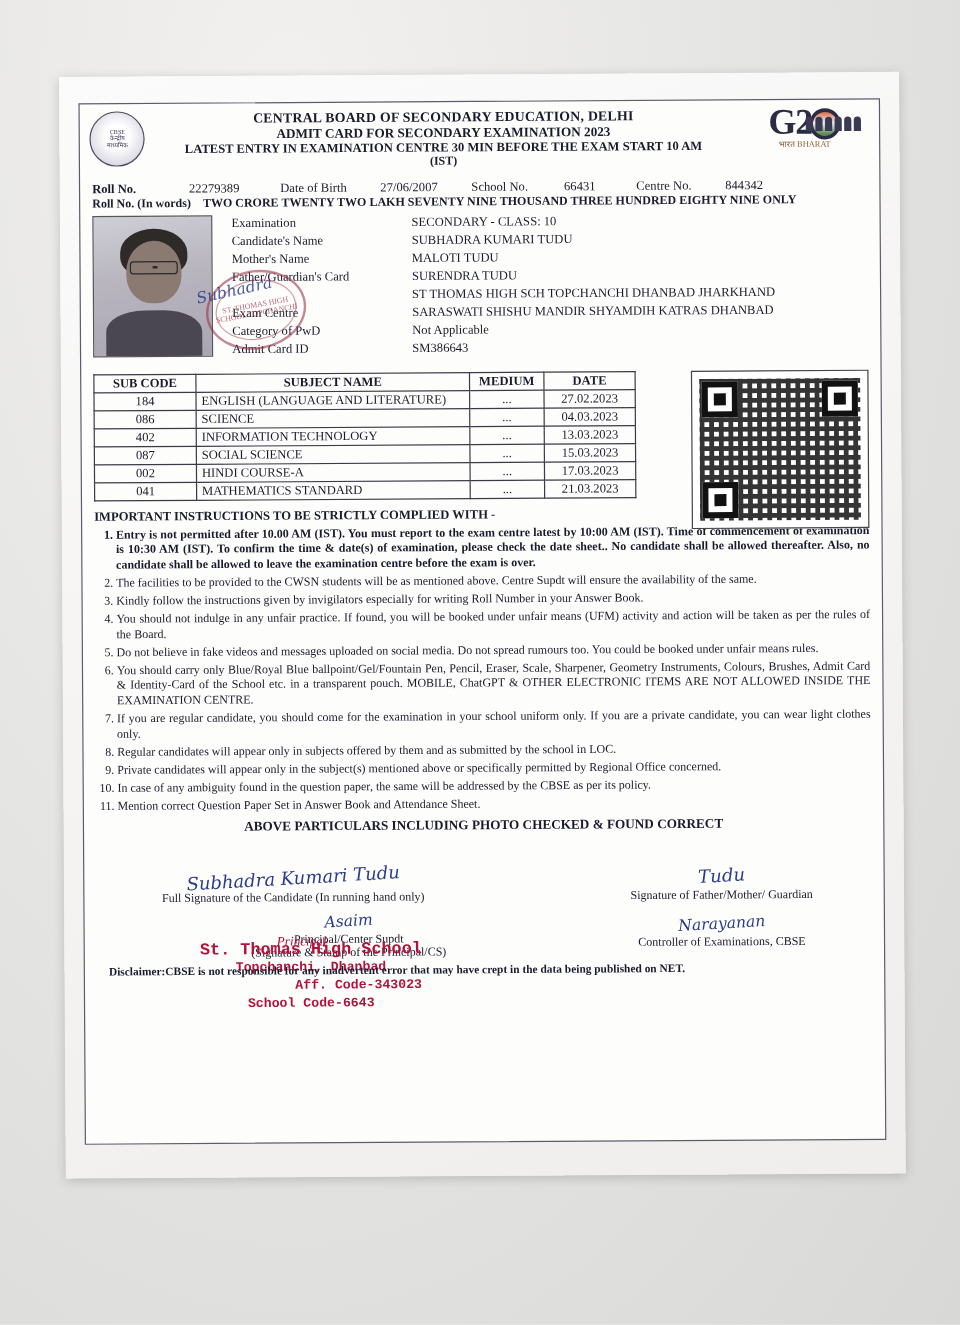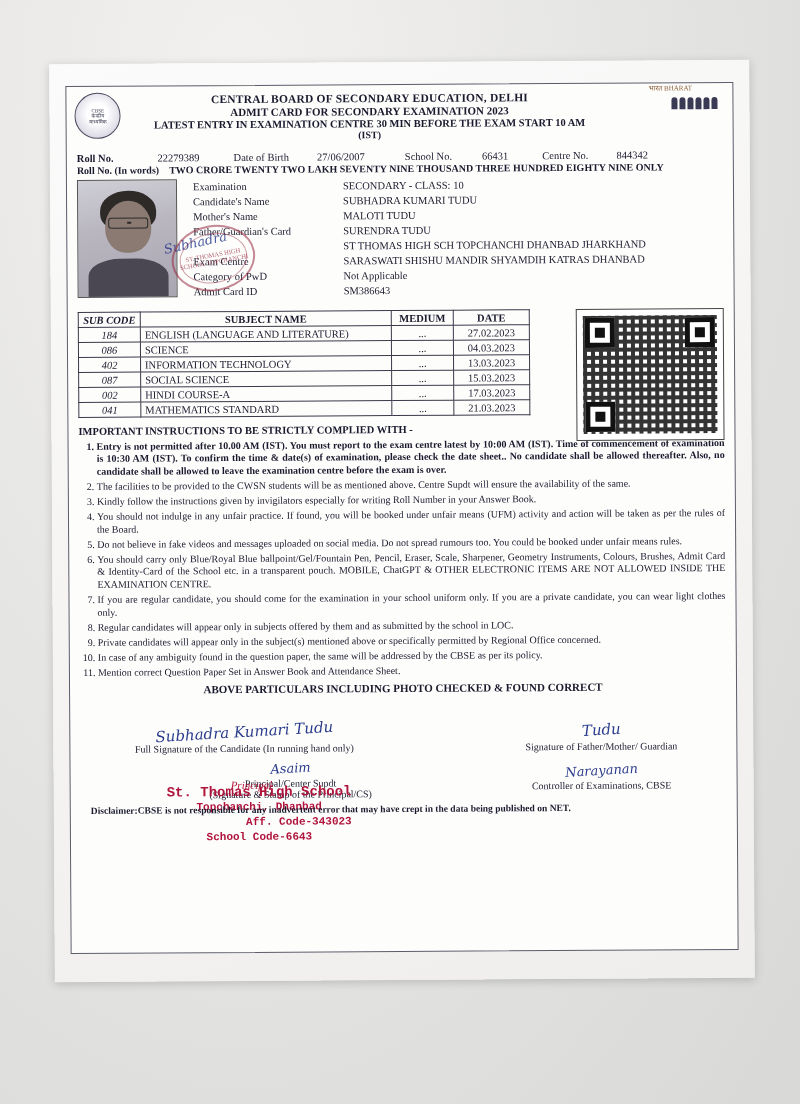--- a/index.html
+++ b/index.html
@@ -120,21 +120,21 @@
   }
   .stamp:before{
     content:"";position:absolute;inset:6px;border-radius:50%;border:1px solid rgba(150,40,60,.45);
   }
 
   
   .tblwrap{margin:2px 10px 0 10px;position:relative;}
   table.subj{border-collapse:collapse;width:452px;font-size:10.5px;}
   table.subj th, table.subj td{border:1px solid #3a3a4a;padding:1px 4px;height:15px;}
   table.subj th{font-weight:bold;text-align:center;}
-  .c-code{width:62px;text-align:center;font-style:italic;}
+  .c-code{width:85px;text-align:center;}
   .c-name{text-align:left;}
   .c-med{width:62px;text-align:center;}
   .c-date{width:76px;text-align:center;}
   .qr{
     position:absolute;right:0;top:0;width:148px;height:132px;
     border:1px solid #444;background:#fff;padding:6px;
   }
   .qr .grid{
     width:100%;height:100%;
     background-image:
@@ -196,39 +196,40 @@
     <div class="emblem">
         <span>CBSE<br>केन्द्रीय<br>माध्यमिक</span>
       </div>
     <div class="hdr-text">
       <div class="l1">CENTRAL BOARD OF SECONDARY EDUCATION, DELHI</div>
       <div class="l2">ADMIT CARD FOR SECONDARY EXAMINATION 2023</div>
       <div class="l3">LATEST ENTRY IN EXAMINATION CENTRE 30 MIN BEFORE THE EXAM START 10 AM</div>
       <div class="l4">(IST)</div>
     </div>
     <div class="g20">
+      <div><span class="big">G2</span><span class="ring"></span></div>
       <div class="people">
           <i></i>
           <i></i>
           <i></i>
           <i></i>
           <i></i>
           <i></i>
         </div>
       <div class="sub">भारत BHARAT</div>
     </div>
   </div>
 
   <div class="rollblock">
     <div class="rollrow">
       <span class="lbl">Roll No.</span>
       <span class="v" style="margin-left:44px">22279389</span>
       <span class="v" style="margin-left:34px">Date of Birth</span>
       <span class="v" style="margin-left:28px">27/06/2007</span>
-      <span class="v" style="margin-left:40px">School No.</span>
+      <span class="v" style="margin-left:28px">School No.</span>
       <span class="v" style="margin-left:30px">66431</span>
       <span class="v" style="margin-left:34px">Centre No.</span>
       <span class="v" style="margin-left:28px">844342</span>
     </div>
     <div class="words rollrow">
       <span class="lbl">Roll No. (In words)</span>
       <span class="v" style="margin-left:10px;font-weight:bold">TWO CRORE TWENTY TWO LAKH SEVENTY NINE THOUSAND THREE HUNDRED EIGHTY NINE ONLY</span>
     </div>
   </div>
 

